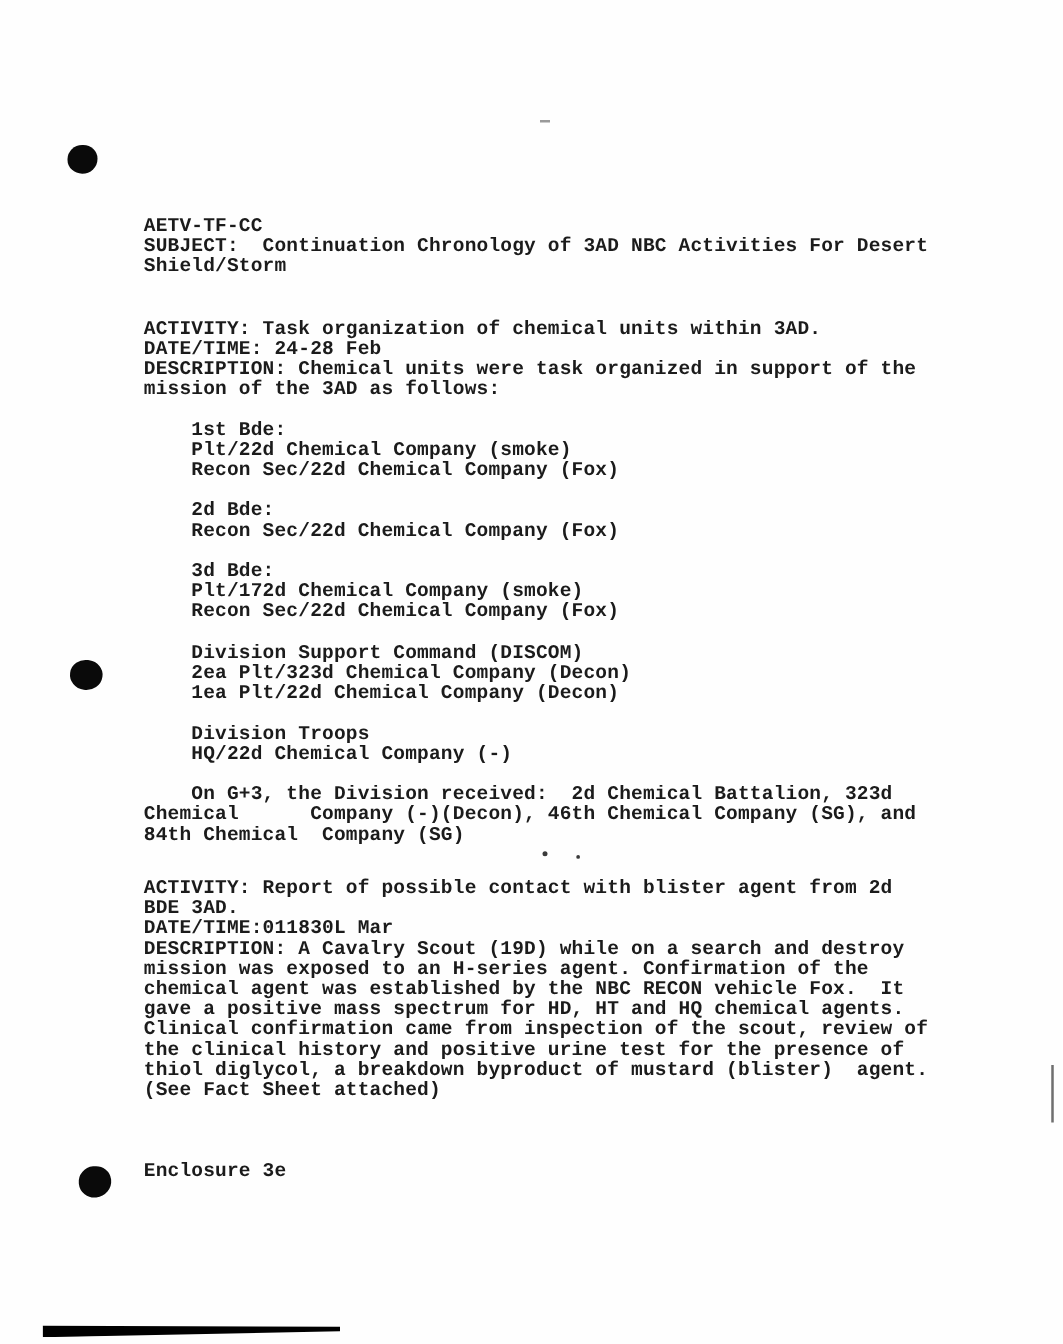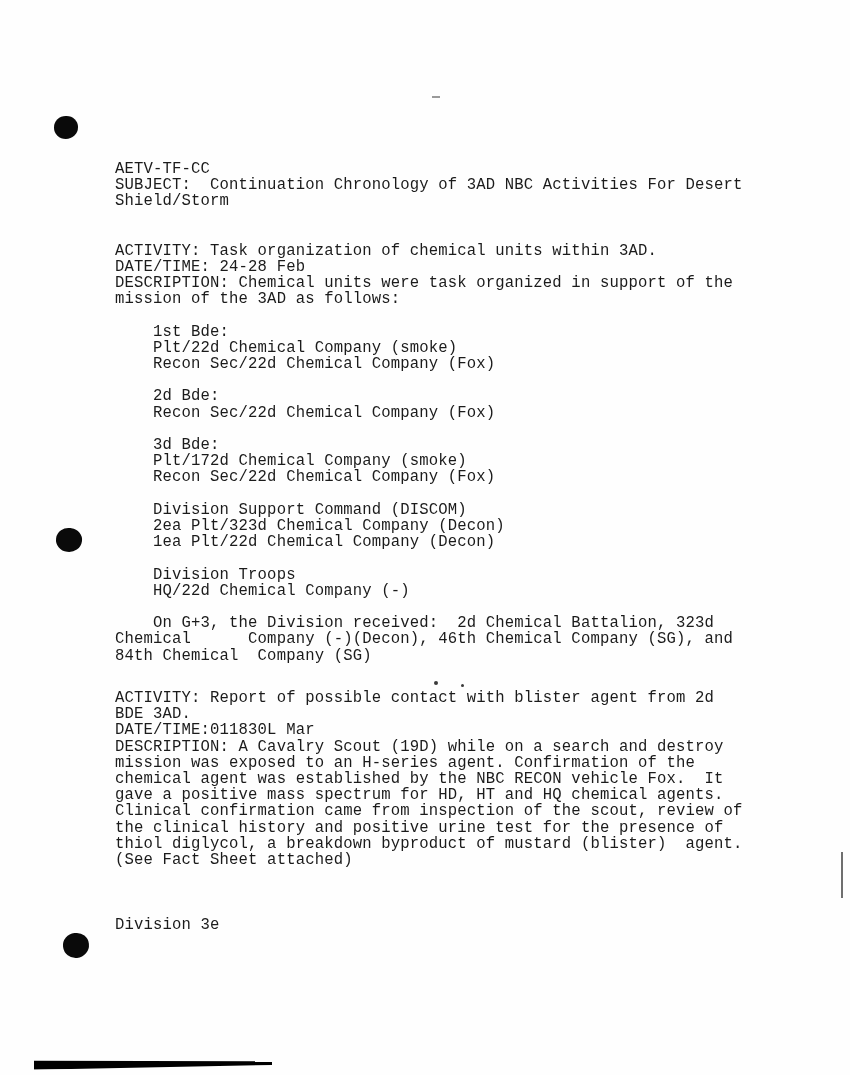--- a/index.html
+++ b/index.html
@@ -15,23 +15,24 @@
     font-family: "Liberation Mono", "DejaVu Sans Mono", monospace;
   }
   .scan-page {
     position: absolute;
     inset: 0;
     background: #fefefe;
   }
   .doc-body {
     position: absolute;
     left: 115px;
-    top: 161px;
+    top: 173px;
     width: 680px;
     color: var(--ink, #1b1b1b);
+    font-weight: bold;
   }
   pre.block {
     margin: 0;
     font-family: "Liberation Mono", "DejaVu Sans Mono", monospace;
     font-size: 15.6px;
     line-height: 16.2px;
     letter-spacing: 0.15px;
     white-space: pre;
     color: var(--ink, #1b1b1b);
   }
@@ -117,21 +118,21 @@
 BDE 3AD.
 DATE/TIME:011830L Mar
 DESCRIPTION: A Cavalry Scout (19D) while on a search and destroy
 mission was exposed to an H-series agent. Confirmation of the
 chemical agent was established by the NBC RECON vehicle Fox.  It
 gave a positive mass spectrum for HD, HT and HQ chemical agents.
 Clinical confirmation came from inspection of the scout, review of
 the clinical history and positive urine test for the presence of
 thiol diglycol, a breakdown byproduct of mustard (blister)  agent.
 (See Fact Sheet attached)</pre>
-    <pre class="block enclosure">Division 3e</pre>
+    <pre class="block enclosure">Enclosure 3e</pre>
   </div>
 
   <div class="noise-dash"></div>
   <div class="noise-dot nd1"></div>
   <div class="noise-dot nd2"></div>
   <div class="right-edge-mark"></div>
   <div class="bottom-mark"></div>
 
 </div>
 

